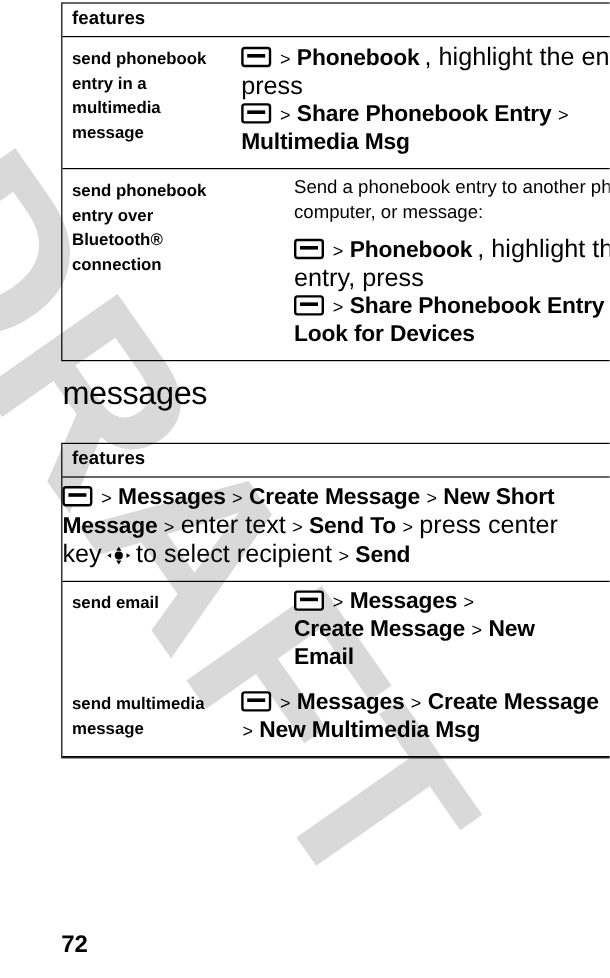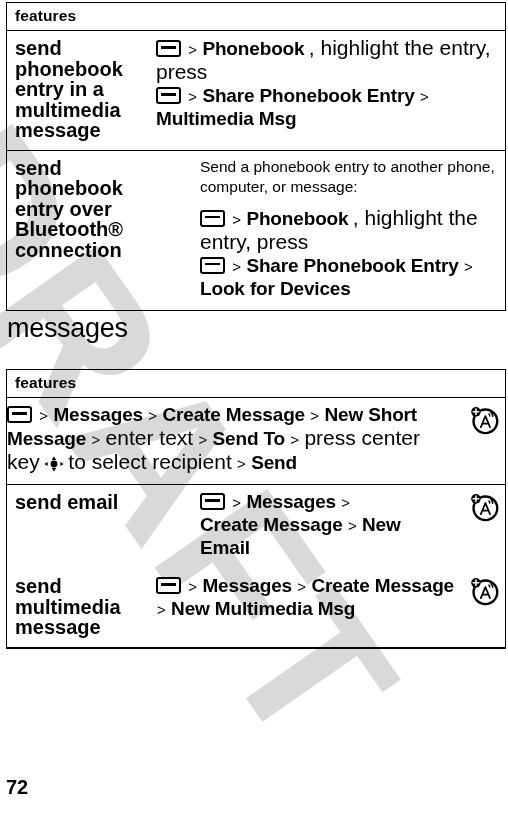--- a/index.html
+++ b/index.html
@@ -42,20 +42,21 @@
     white-space: nowrap;
     user-select: none;
   }
 
   
   #page {
     position: relative;
     z-index: 2;
     width: 441px;
     height: 815px;
+    margin-left: 45px;
   }
 
   
   .ref-table {
     position: absolute;
     border: 1.6px solid #000;
     box-sizing: border-box;
     background: transparent;
   }
   .tbl-head {
@@ -73,21 +74,21 @@
     position: relative;
   }
   .row.last { border-bottom: none; gap: 44px; }
 
   .cell-feature {
     width: 149px;
     flex: 0 0 149px;
     box-sizing: border-box;
     padding: 7px 6px 9px 8px;
     font-weight: bold;
-    font-size: 20px;
+    font-size: 14px;
     line-height: 20.5px;
   }
   .cell-desc {
     flex: 1 1 auto;
     box-sizing: border-box;
     padding: 6px 8px 9px 0px;
     font-size: 15.5px;
     line-height: 20.5px;
   }
   .desc-lead {

